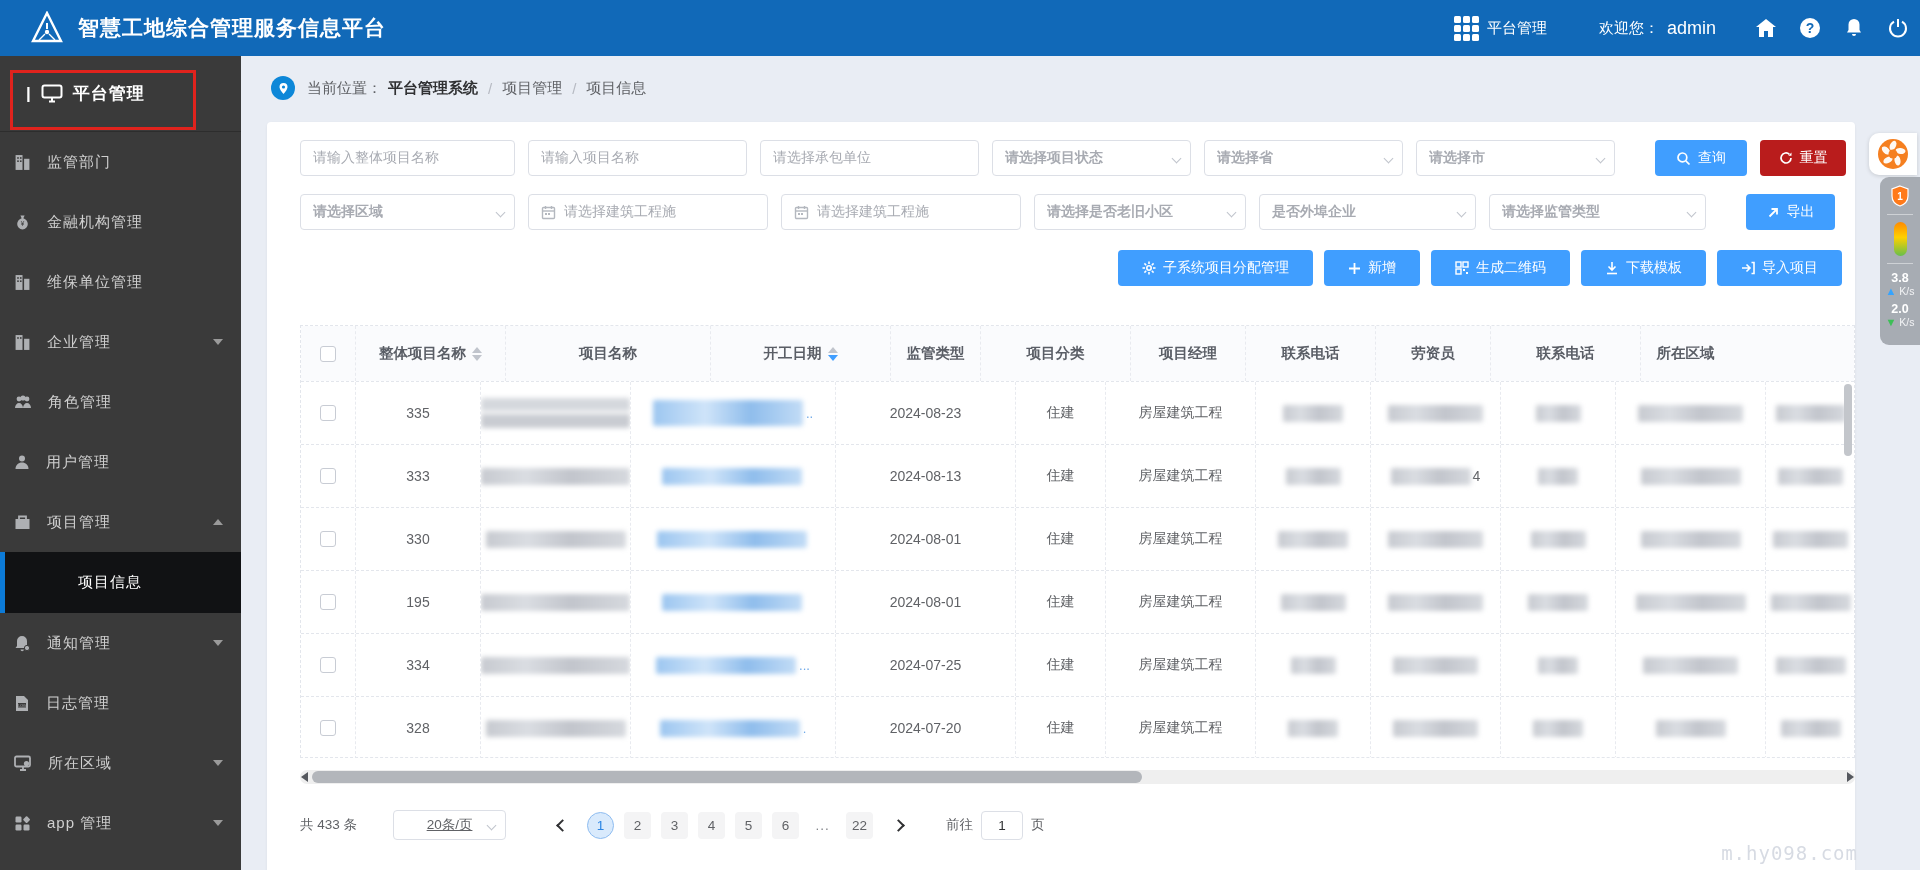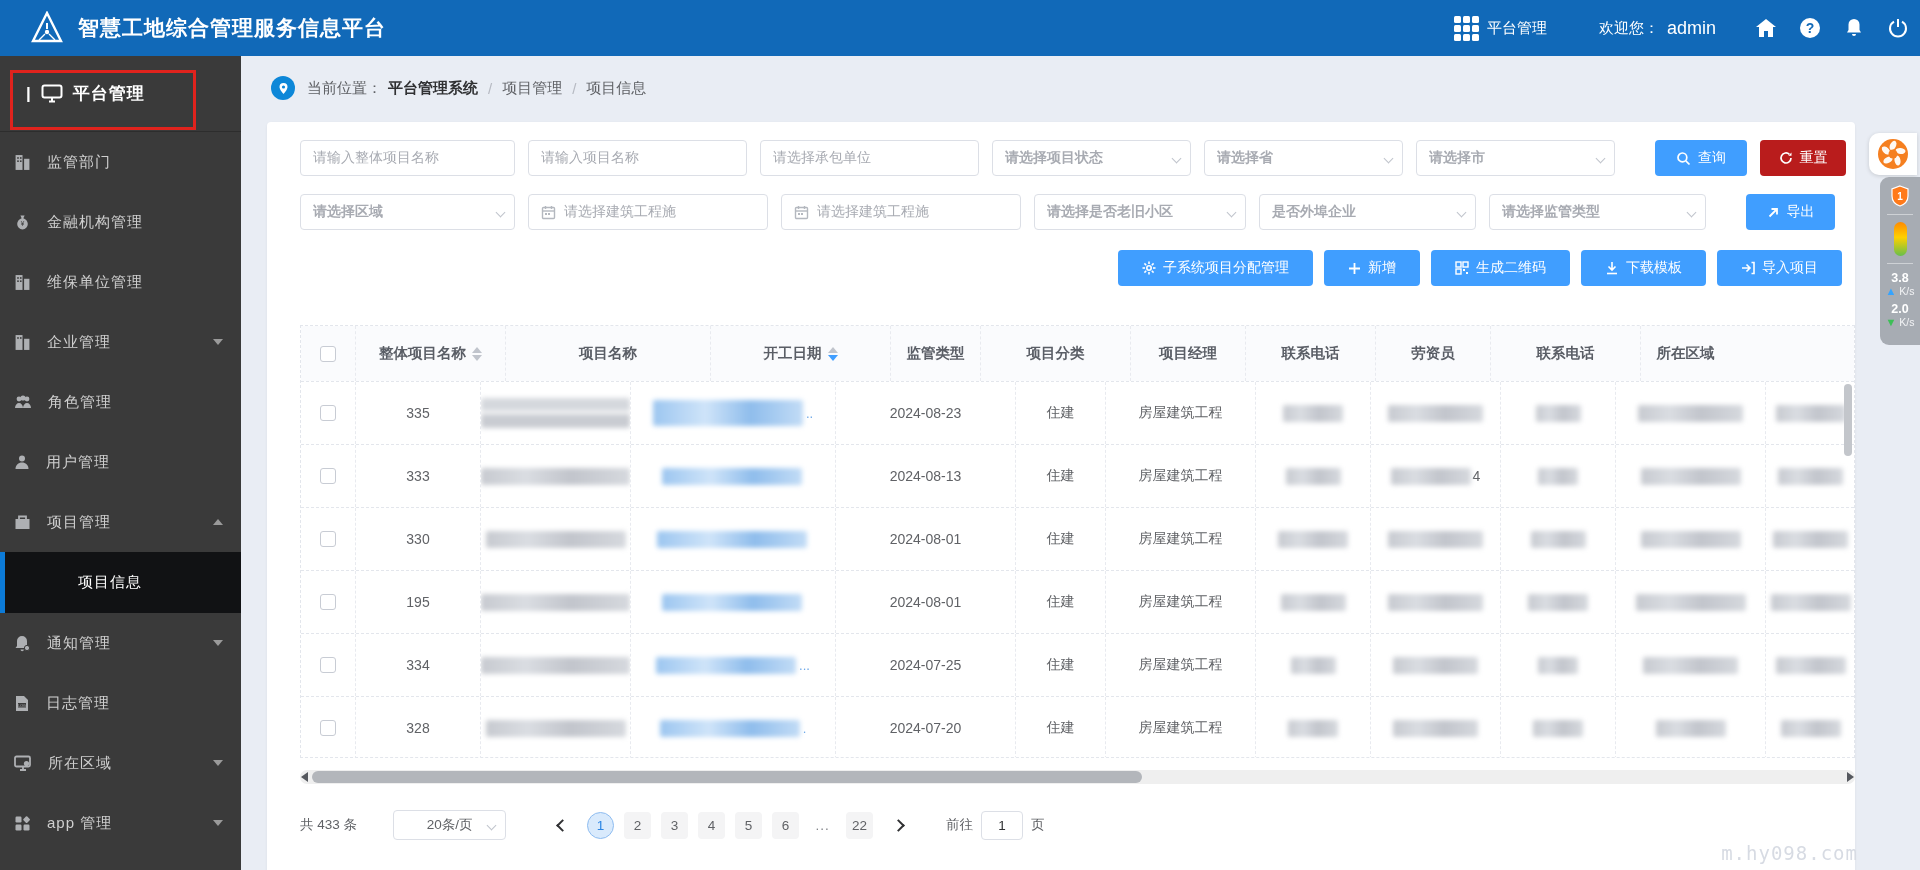--- a/index.html
+++ b/index.html
@@ -92,21 +92,21 @@
   .vscroll .thumb { width:8px; height:72px; background:#c3c6cb; border-radius:4px; }
   .hscroll { position:absolute; left:33px; top:648px; width:1555px; height:14px; background:#efefef; border-radius:7px; display:flex; align-items:center; }
   .hscroll .thumb { position:absolute; left:12px; width:830px; height:12px; top:1px; background:#b3b6bb; border-radius:6px; cursor:grab; }
   .h-arrow { position:absolute; top:2px; width:0; height:0; border-top:5px solid transparent; border-bottom:5px solid transparent; cursor:pointer; }
   .h-arrow.left { left:1px; border-right:7px solid #55585e; }
   .h-arrow.right { right:1px; border-left:7px solid #55585e; }
 
   
   .pager { position:absolute; left:33px; top:688px; display:flex; align-items:center; font-size:13.5px; color:#606266; }
   .pg-total { margin-right:36px; }
-  .pg-size { width:113px; height:30px; border:1px solid #dcdfe6; border-radius:4px; display:flex; align-items:center; justify-content:center; gap:14px; color:#606266; cursor:pointer; position:relative; margin-right:36px; }
+  .pg-size { width:113px; height:30px; border:1px solid #dcdfe6; border-radius:4px; display:flex; align-items:center; justify-content:center; gap:14px; color:#606266; cursor:pointer; position:relative; margin-right:36px;text-decoration:underline; }
   .pg-size .sel-caret { top:11px; }
   .pg-btn { width:28px; height:28px; display:flex; align-items:center; justify-content:center; cursor:pointer; margin:0 6px; }
   .chev { width:9px; height:9px; border-left:2px solid #303133; border-bottom:2px solid #303133; }
   .chev.l { transform:rotate(45deg); }
   .chev.r { transform:rotate(-135deg); }
   .pg-num { min-width:27px; height:27px; margin:0 5px; background:#f4f4f5; border-radius:4px; display:flex; align-items:center; justify-content:center; color:#606266; cursor:pointer; font-size:13.5px; }
   .pg-num.current { background:#d9eafc; border:1px solid #8ebcf0; color:#2b85e4; border-radius:50%; width:27px; }
   .pg-dots { background:transparent; letter-spacing:1px; color:#808388; }
   .pg-goto { margin-left:28px; display:flex; align-items:center; gap:8px; }
   .pg-goto input { width:42px; height:29px; border:1px solid #dcdfe6; border-radius:4px; text-align:center; font-size:13.5px; color:#303133; font-family:inherit; }

